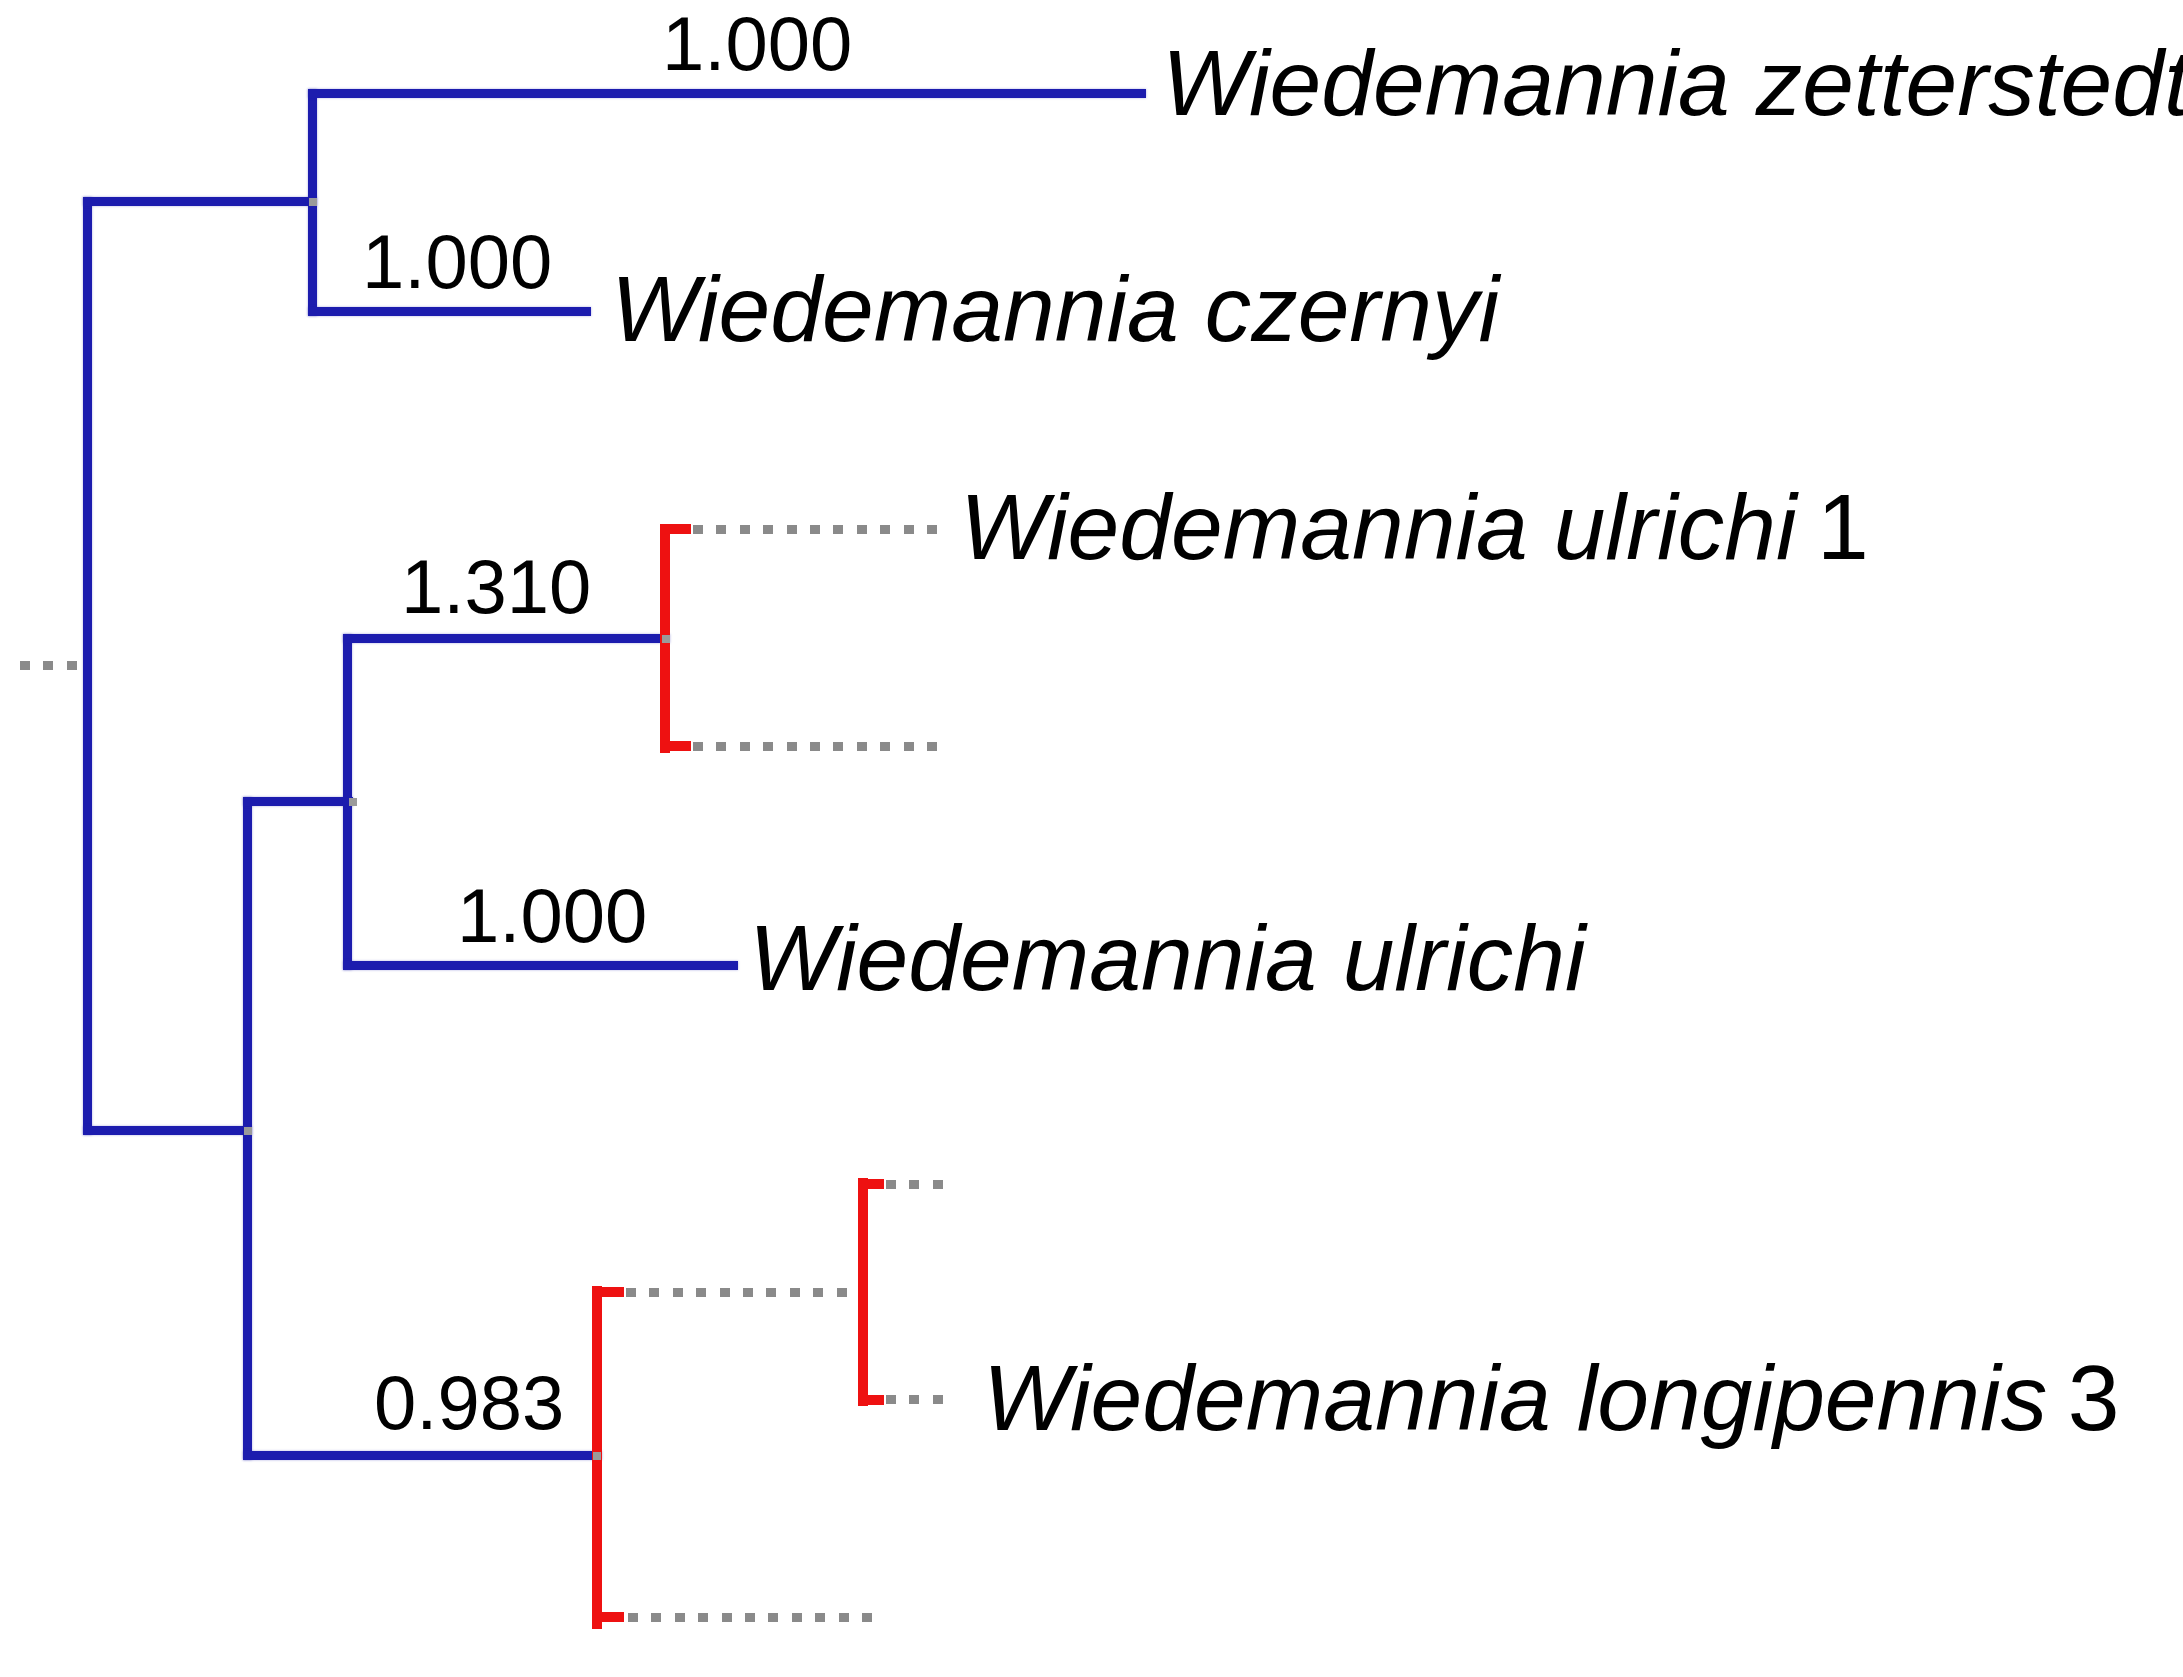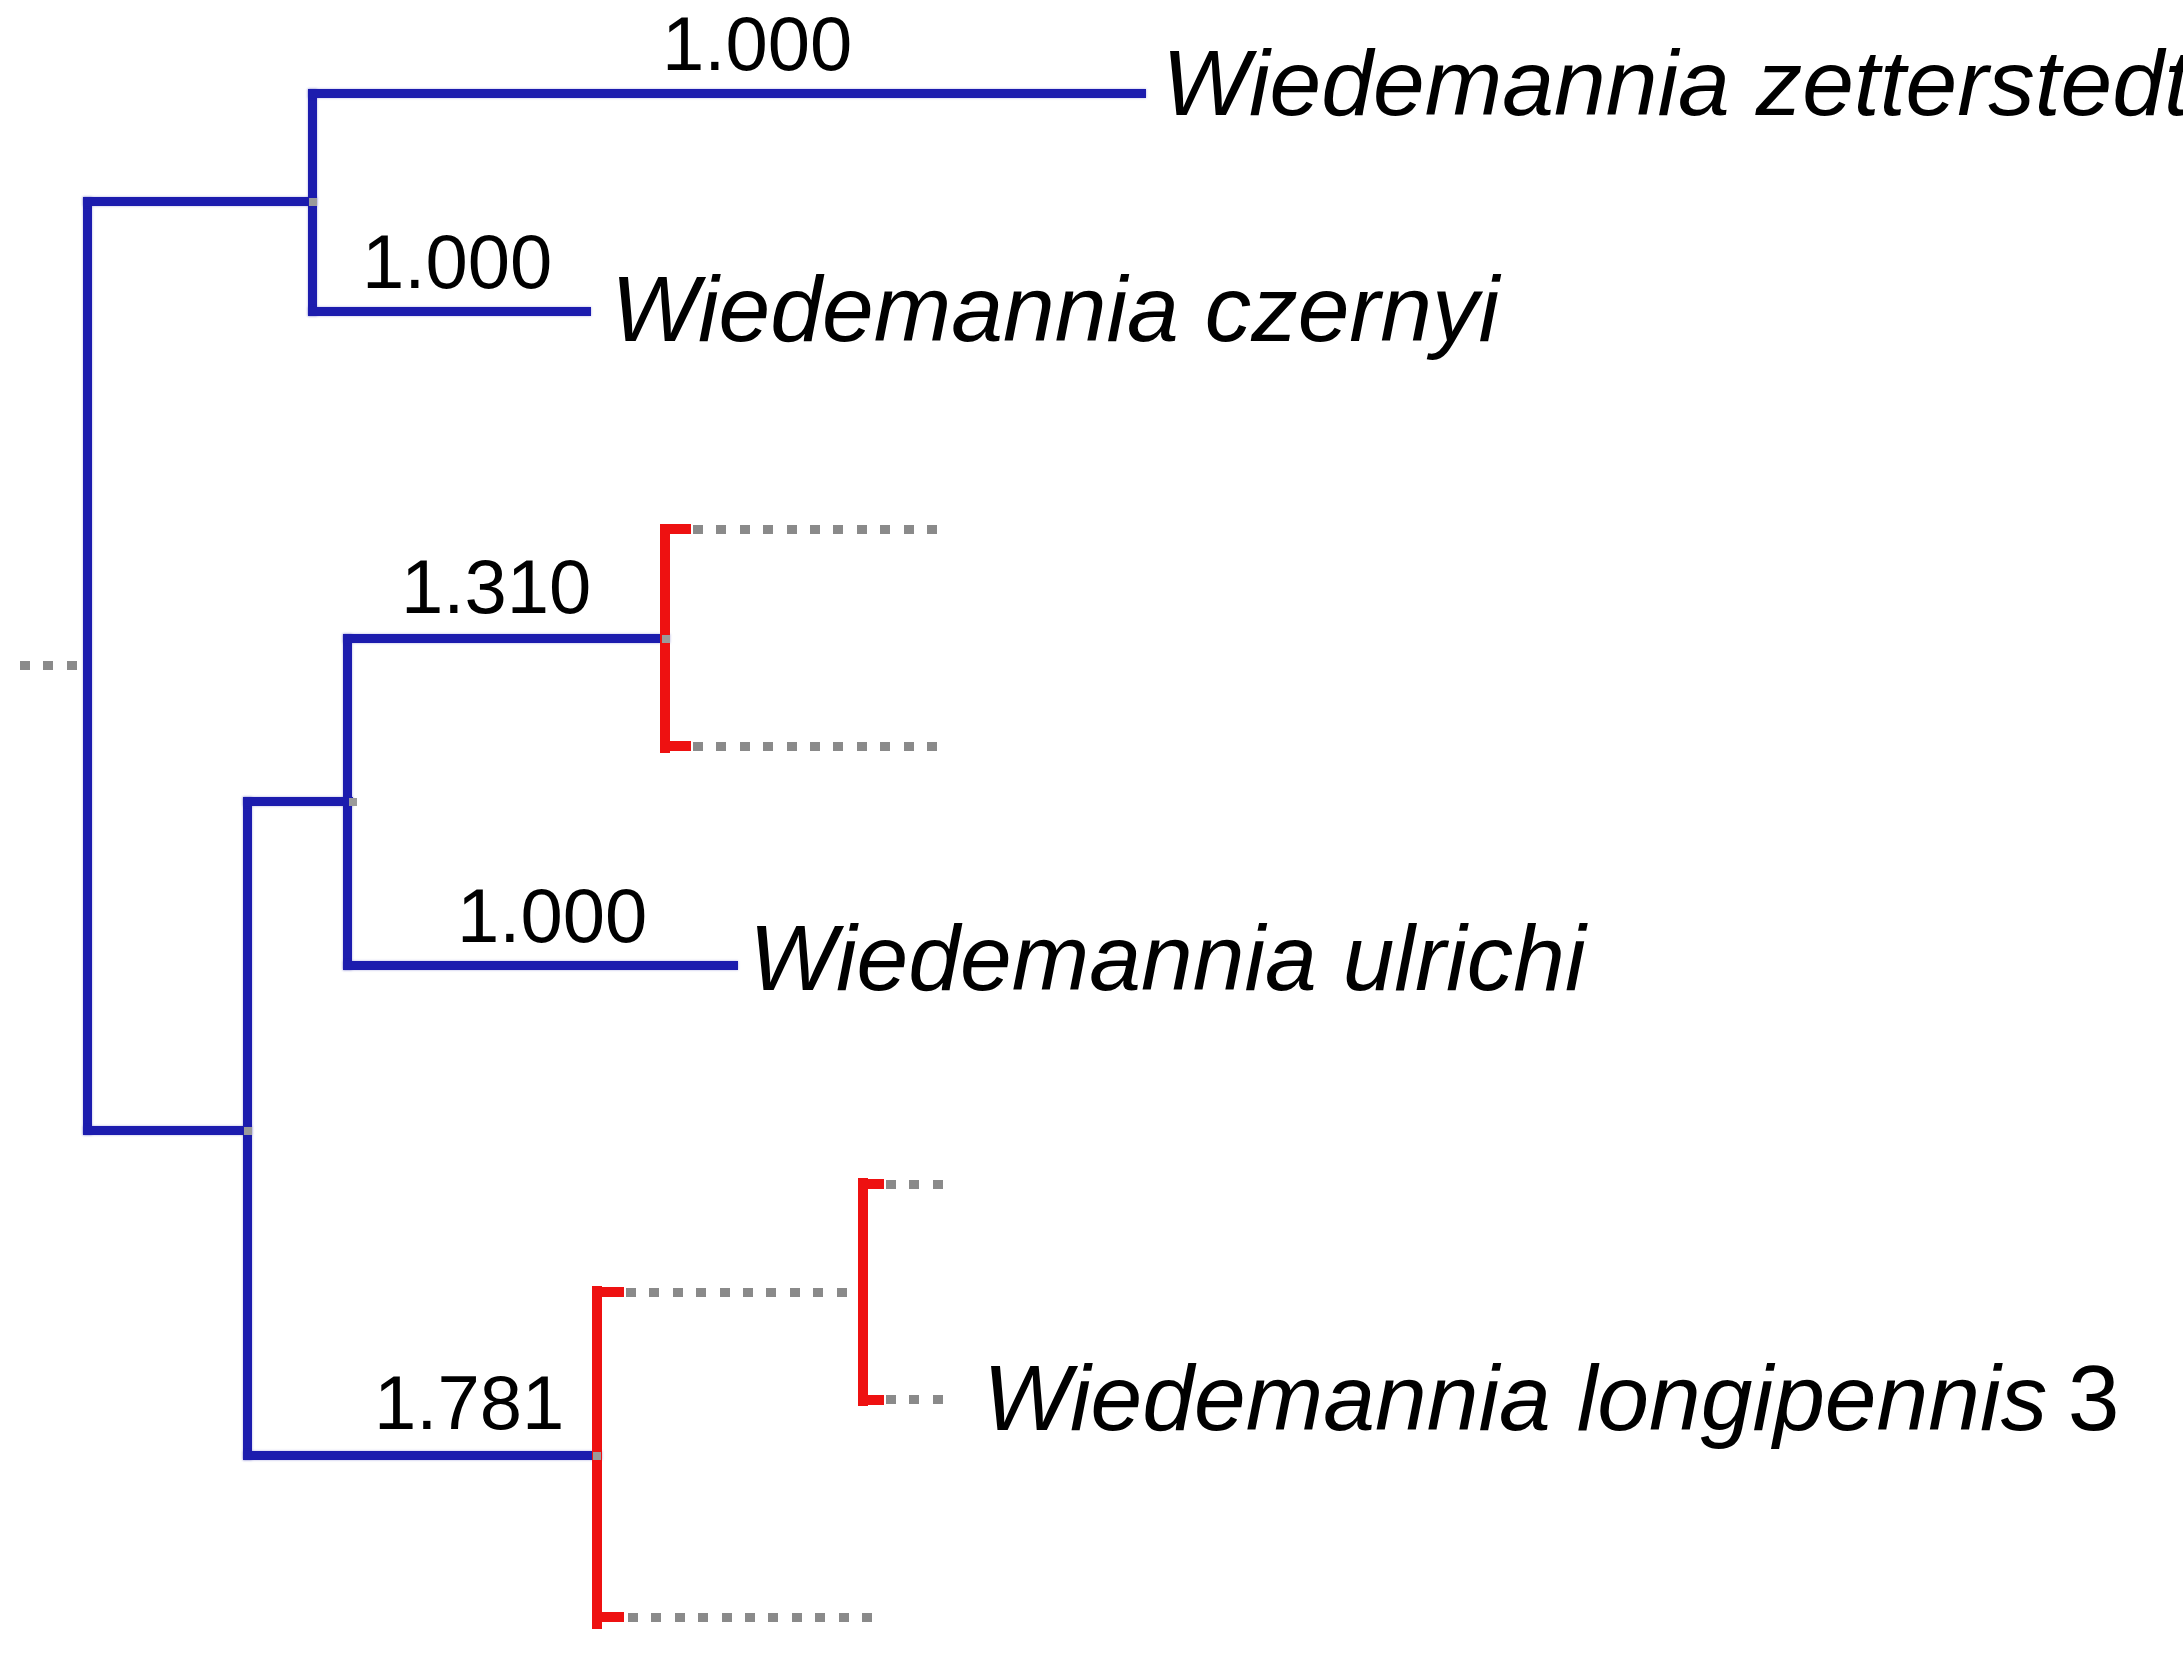--- a/index.html
+++ b/index.html
@@ -66,27 +66,30 @@
   <div class="node" style="left:309px;top:198px;"></div>
   <div class="node" style="left:349px;top:798px;"></div>
   <div class="node" style="left:244px;top:1127px;"></div>
   <div class="node" style="left:662px;top:635px;"></div>
   <div class="node" style="left:593px;top:1452px;"></div>
 
   <div class="sup" style="left:662px;top:6.2px;">1.000</div>
   <div class="sup" style="left:362px;top:224px;">1.000</div>
   <div class="sup" style="left:401px;top:549px;">1.310</div>
   <div class="sup" style="left:457px;top:878px;">1.000</div>
-  <div class="sup" style="left:374px;top:1365px;">1.781</div>
+  <div class="sup" style="left:374px;top:1365px;">0.983</div>
 
   <div class="tip" style="left:1162px;top:87px;">
     <span class="nm">Wiedemannia zetterstedti</span><span class="num"></span>
   </div>
   <div class="tip" style="left:611px;top:313px;">
     <span class="nm">Wiedemannia czernyi</span><span class="num"></span>
+  </div>
+  <div class="tip" style="left:960px;top:531px;">
+    <span class="nm">Wiedemannia ulrichi</span><span class="num">1</span>
   </div>
   <div class="tip" style="left:749px;top:962px;">
     <span class="nm">Wiedemannia ulrichi</span><span class="num"></span>
   </div>
   <div class="tip" style="left:983px;top:1402px;">
     <span class="nm">Wiedemannia longipennis</span><span class="num">3</span>
   </div>
 
 </div>
 

